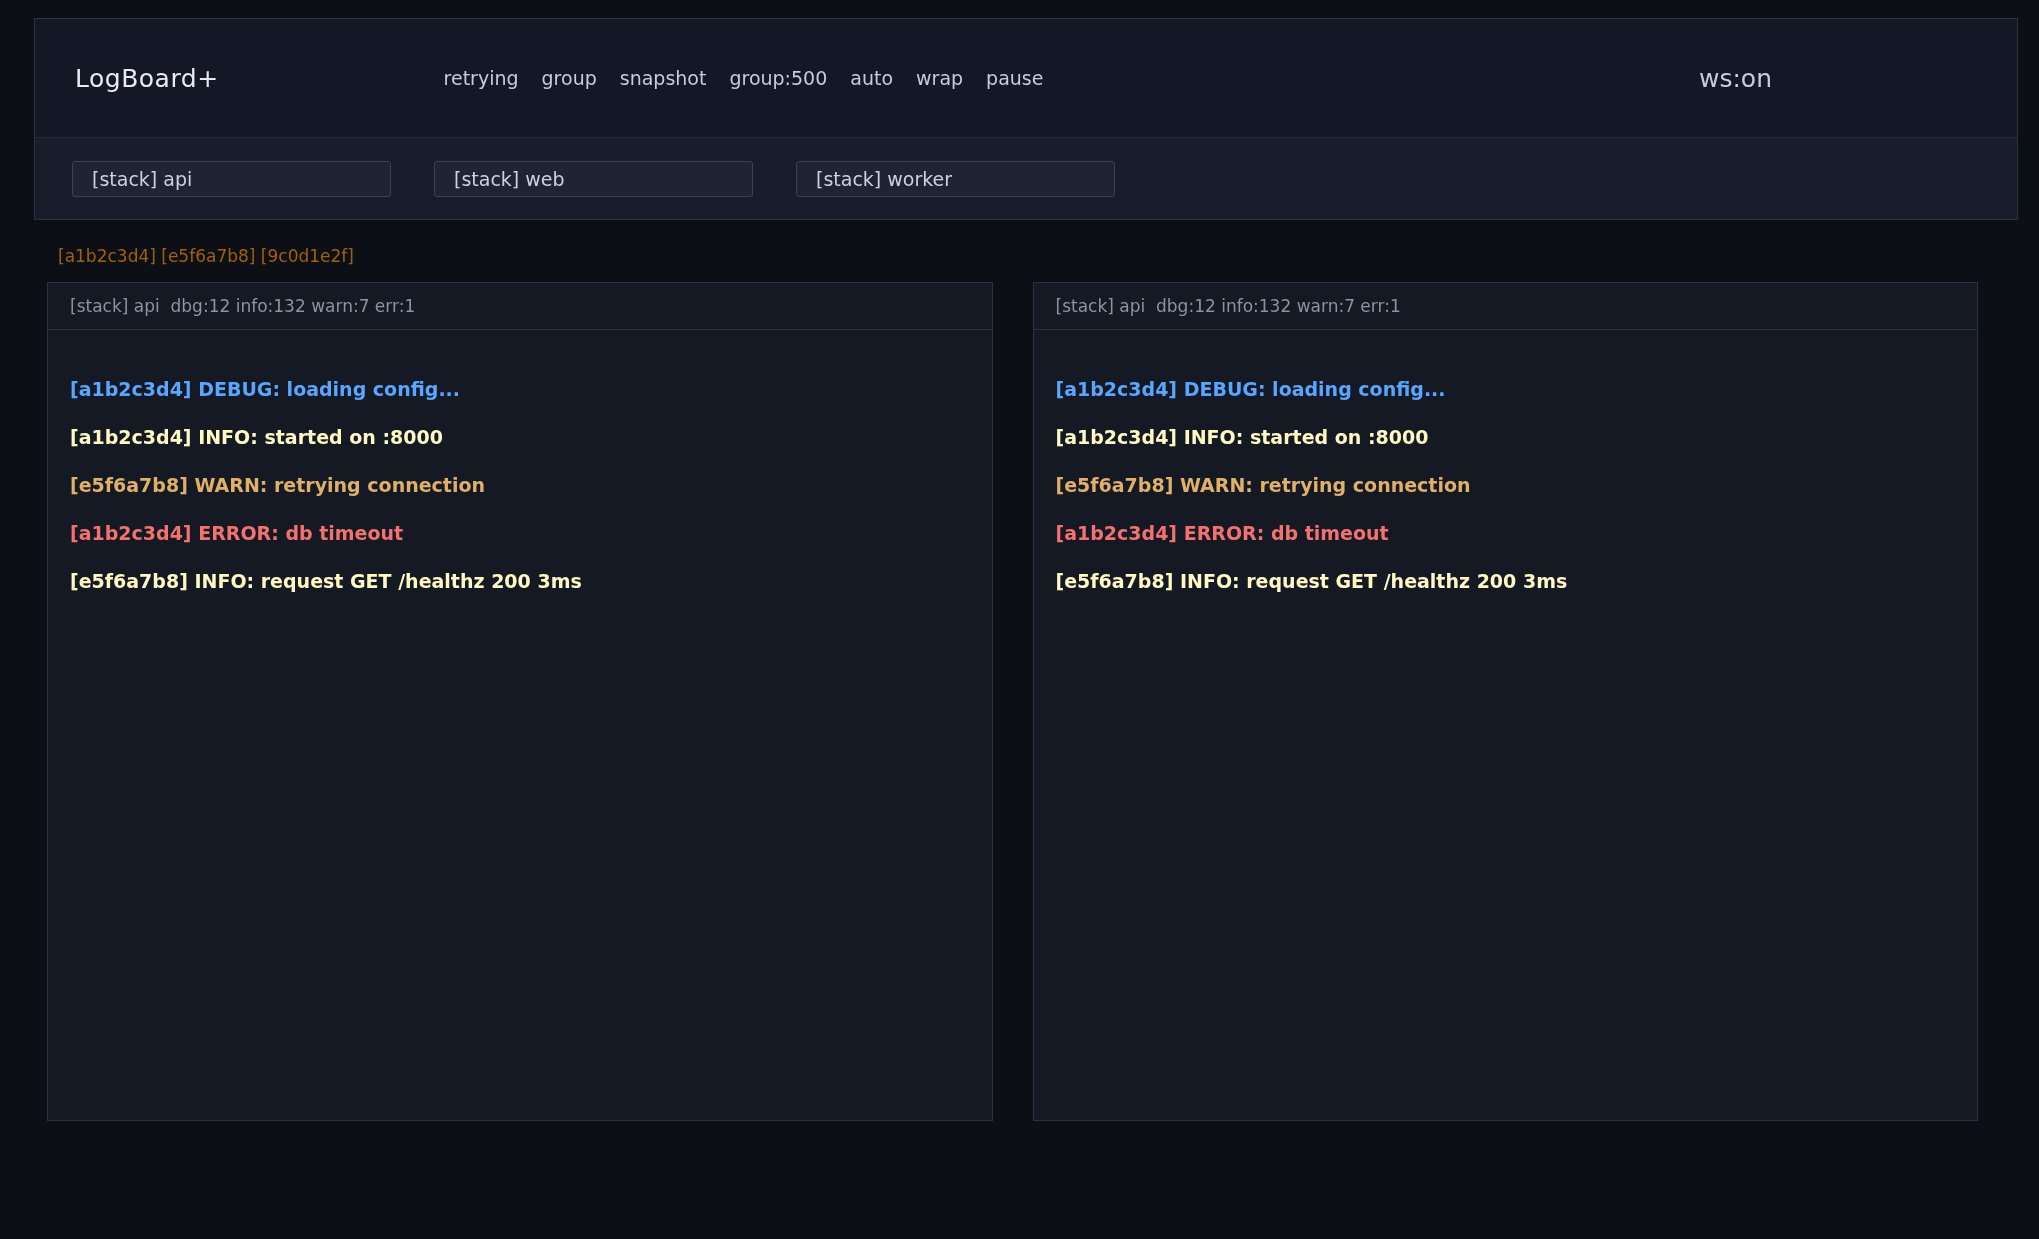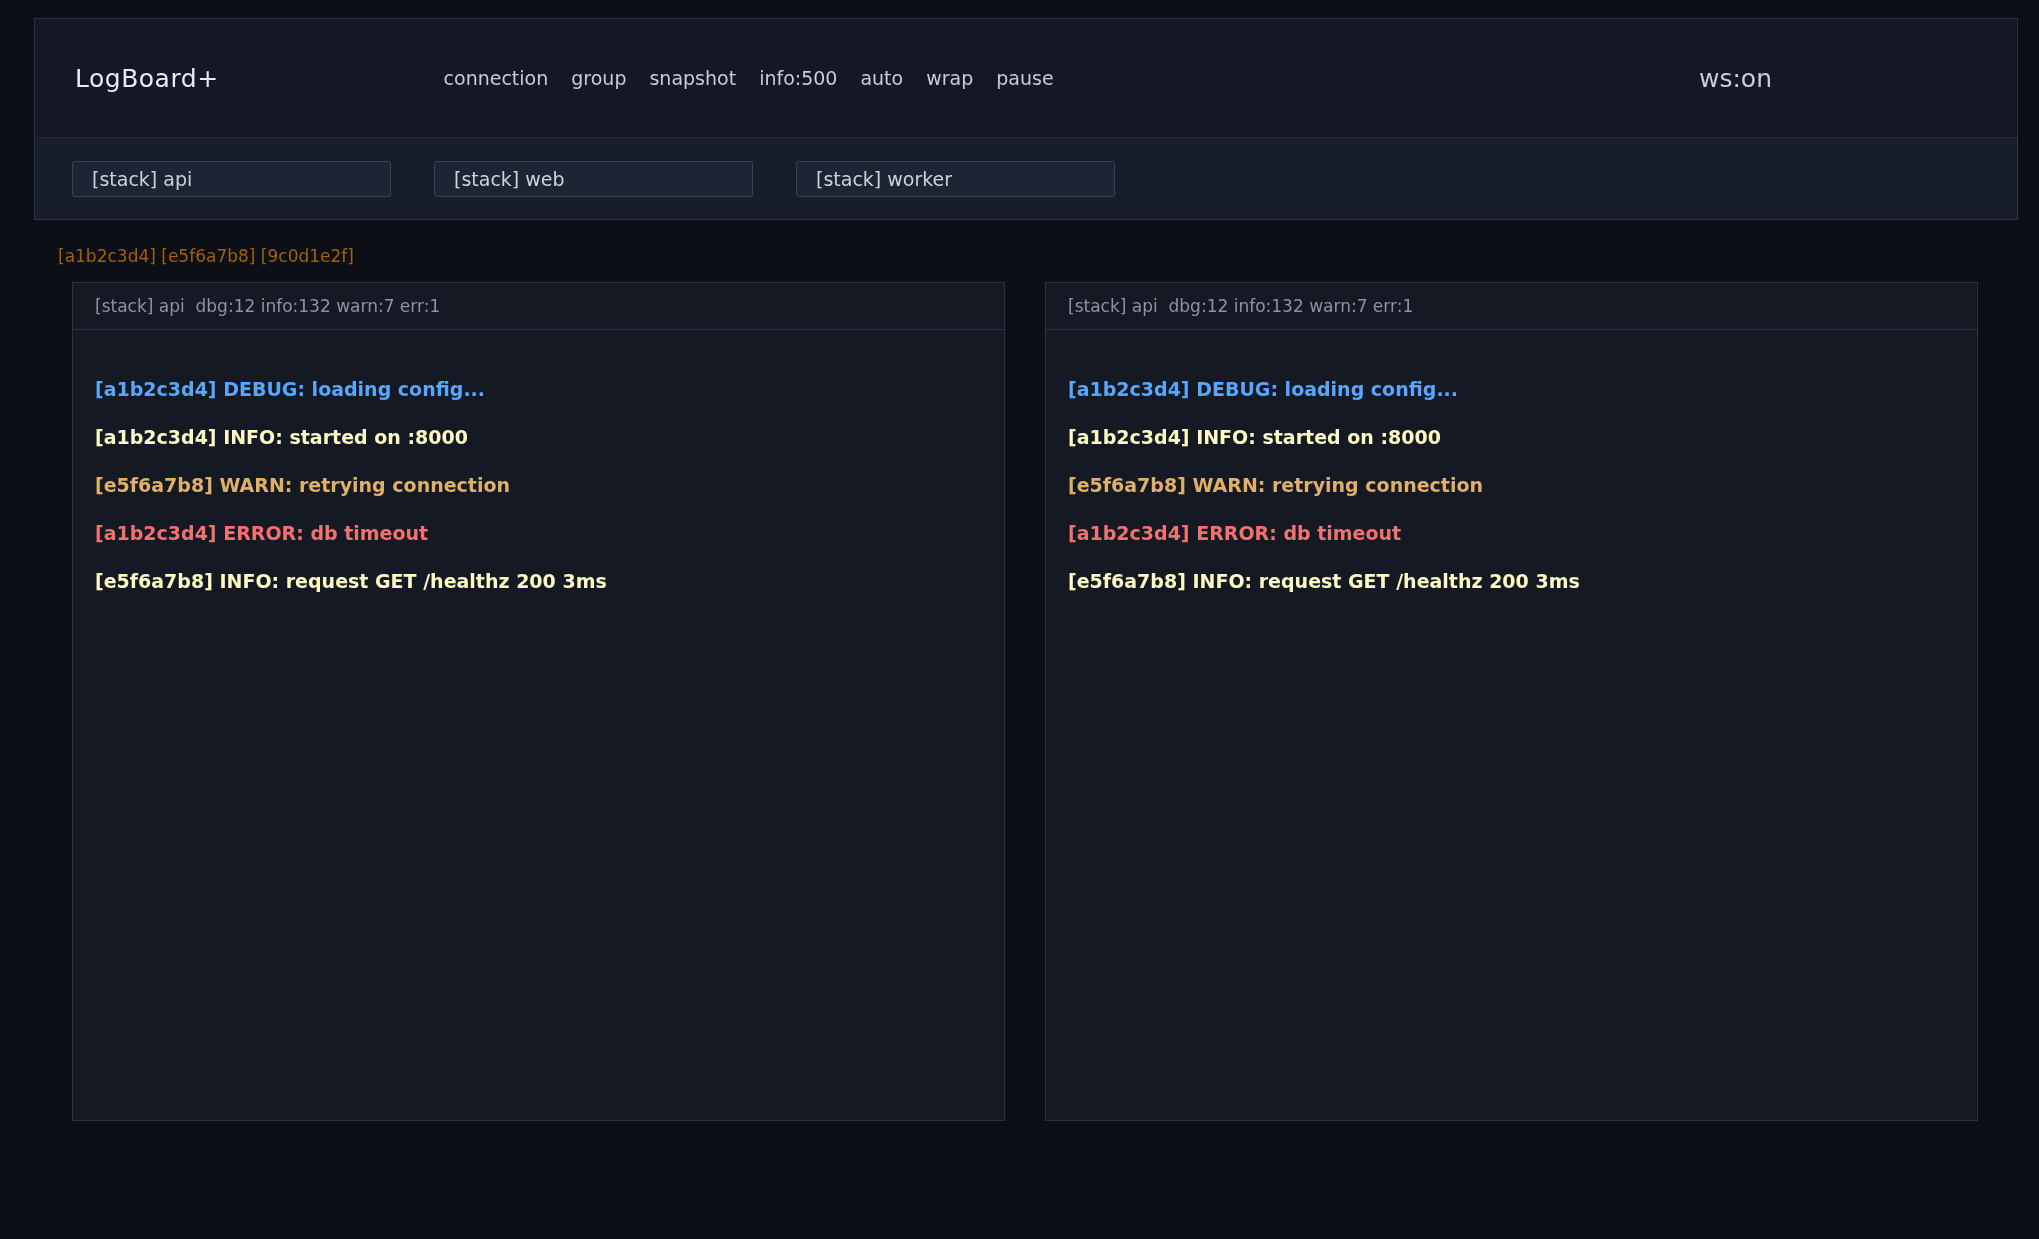--- a/index.html
+++ b/index.html
@@ -74,21 +74,21 @@
   .breadcrumb {
     margin:26px 0 16px 58px;
     font-size:17px;
     color:#a16207;
   }
 
   
   .panels-row {
     display:flex;
     gap:40px;
-    margin:0 61px 0 72px;
+    margin:0 61px 0 47px;
   }
   .panel {
     flex:1;
     height:839px;
     background:#141924;
     border:1px solid #2b3245;
   }
   .panel-header {
     height:47px;
     line-height:46px;
@@ -114,24 +114,24 @@
   .lvl-warn  { color:#e0af68; }
   .lvl-error { color:#f4716f; }
 </style>
 </head>
 <body>
 
 <div class="header-box">
   <div class="header-top">
     <div class="app-title">LogBoard+</div>
     <div class="toolbar">
-        <div class="toolbar-item">connection</div>
+        <div class="toolbar-item">retrying</div>
         <div class="toolbar-item">group</div>
         <div class="toolbar-item">snapshot</div>
-        <div class="toolbar-item">info:500</div>
+        <div class="toolbar-item">group:500</div>
         <div class="toolbar-item">auto</div>
         <div class="toolbar-item">wrap</div>
         <div class="toolbar-item">pause</div>
       </div>
     <div class="ws-toggle">ws:on</div>
   </div>
   <div class="tabs-row">
       <div class="stack-tab">[stack] api</div>
       <div class="stack-tab">[stack] web</div>
       <div class="stack-tab">[stack] worker</div>

